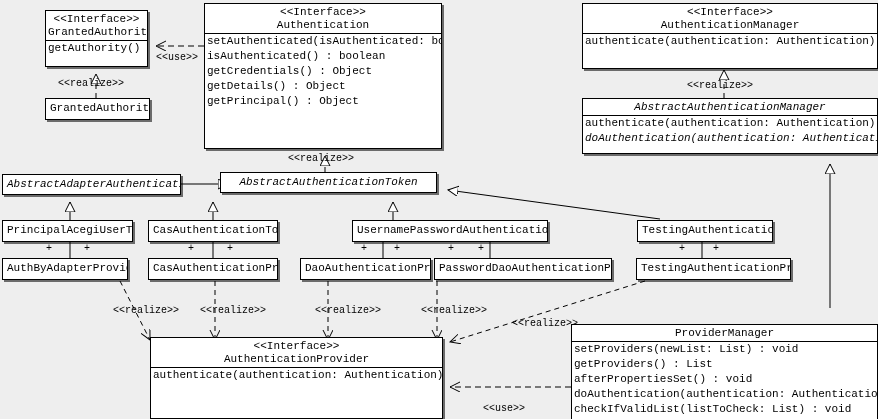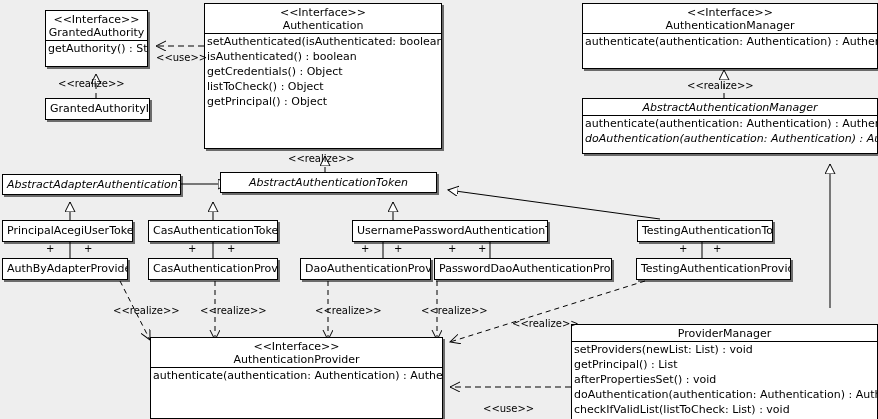--- a/index.html
+++ b/index.html
@@ -12,20 +12,21 @@
     background: #eeeeee;
     font-family: "DejaVu Sans", "Liberation Sans", sans-serif;
     overflow: hidden;
     position: relative;
   }
   #diagram {
     position: absolute;
     left: 0; top: 0;
     width: 760px;
     height: 419px;
+    font-family: Liberation Mono, monospace;
   }
   svg.edges {
     position: absolute;
     left: 0; top: 0;
     width: 878px;
     height: 419px;
     pointer-events: none;
   }
   .uml-class {
     position: absolute;
@@ -221,21 +222,21 @@
   <div class="uml-class" style="left:204px; top:3px; width:238px; height:146px;">
     <div class="hdr">
       <span class="stereo">&lt;&lt;Interface&gt;&gt;</span>
       <span class="cname">Authentication</span>
     </div>
     <div class="sep"></div>
     <div class="ops">
       <div class="op">setAuthenticated(isAuthenticated: boolean) : void</div>
       <div class="op">isAuthenticated() : boolean</div>
       <div class="op">getCredentials() : Object</div>
-      <div class="op">listToCheck() : Object</div>
+      <div class="op">getDetails() : Object</div>
       <div class="op">getPrincipal() : Object</div>
     </div>
   </div>
 
   <div class="uml-class" style="left:582px; top:3px; width:296px; height:66px;">
     <div class="hdr">
       <span class="stereo">&lt;&lt;Interface&gt;&gt;</span>
       <span class="cname">AuthenticationManager</span>
     </div>
     <div class="sep"></div>
@@ -332,21 +333,21 @@
     </div>
   </div>
 
   <div class="uml-class" style="left:571px; top:324px; width:307px; height:111px;">
     <div class="hdr">
       <span class="cname">ProviderManager</span>
     </div>
     <div class="sep"></div>
     <div class="ops">
       <div class="op">setProviders(newList: List) : void</div>
-      <div class="op">getPrincipal() : List</div>
+      <div class="op">getProviders() : List</div>
       <div class="op">afterPropertiesSet() : void</div>
       <div class="op">doAuthentication(authentication: Authentication) : Authentication</div>
       <div class="op">checkIfValidList(listToCheck: List) : void</div>
     </div>
   </div>
 
   <div class="edge-label" style="left:156px; top:52px;">&lt;&lt;use&gt;&gt;</div>
 
   <div class="edge-label" style="left:58px; top:78px;">&lt;&lt;realize&gt;&gt;</div>
 

